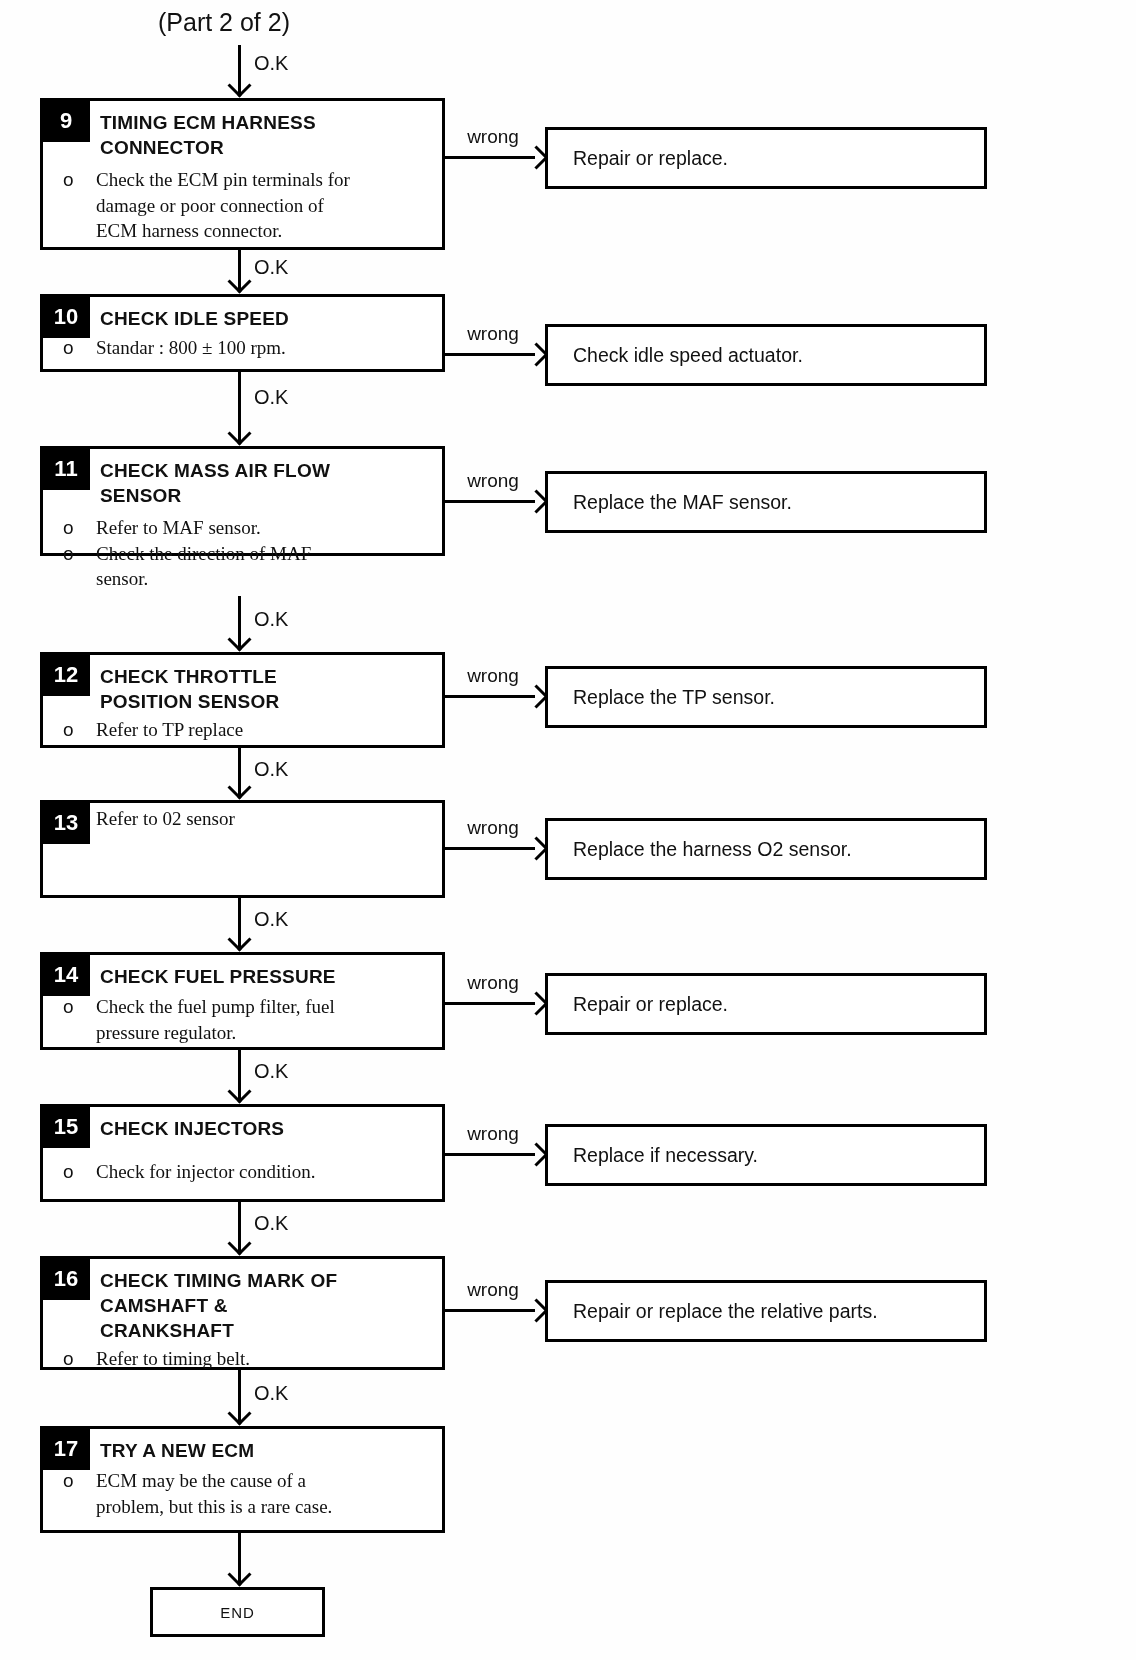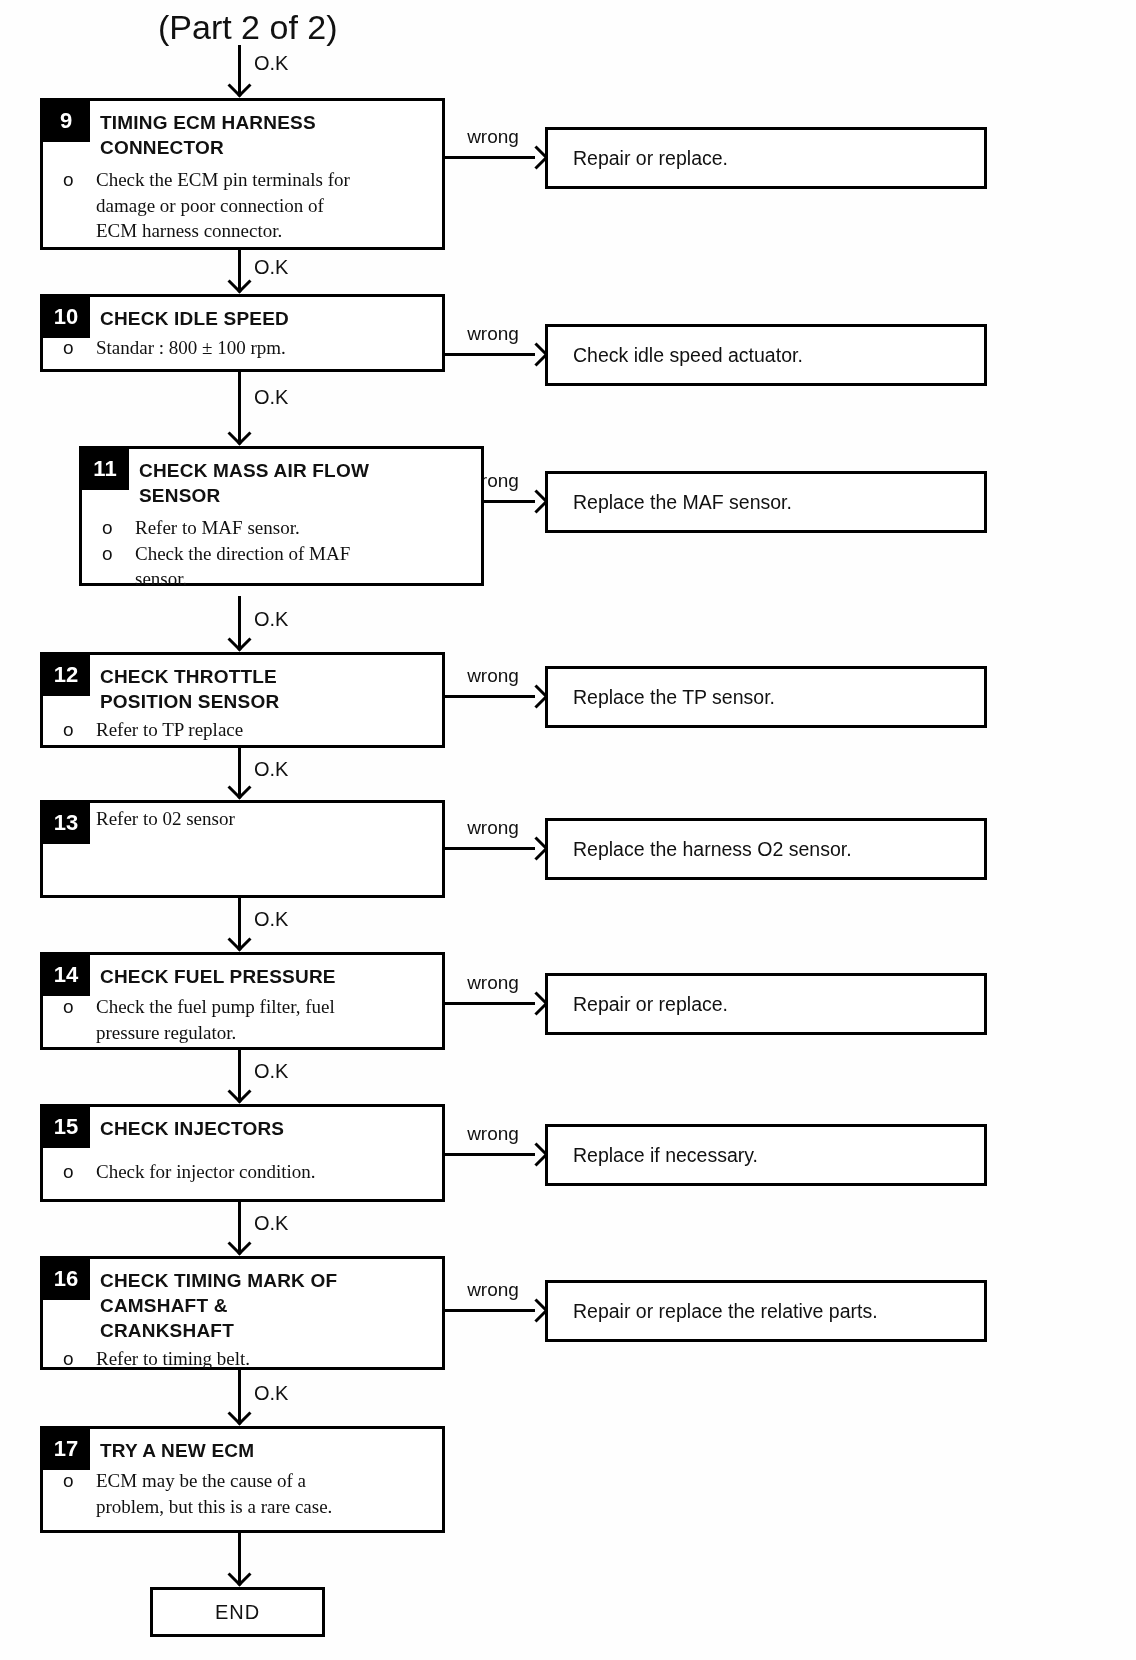--- a/index.html
+++ b/index.html
@@ -4,21 +4,21 @@
 <style>
   html,body { margin:0; padding:0; background:#fff; }
   #page {
     position:relative; width:1136px; height:1660px;
     background:#fefefe; color:#111;
     font-family:"Liberation Sans", sans-serif;
     overflow:hidden;
   }
   .part-title {
     position:absolute; left:158px; top:8px;
-    font-size:34px; color:#111;
+    font-size:25px; color:#111;
   }
   
   .step-box {
     position:absolute; left:40px; width:405px;
     border:3px solid #000; background:#fff; box-sizing:border-box;
   }
   .badge {
     position:absolute; left:-1px; top:-1px; width:48px; height:42px;
     background:#000; color:#fff; font-weight:bold; font-size:22px;
     display:flex; align-items:center; justify-content:center;
@@ -37,21 +37,21 @@
     position:absolute; left:545px; width:442px; height:62px;
     border:3px solid #000; background:#fff; box-sizing:border-box;
     display:flex; align-items:center; padding-left:25px;
     font-size:19.5px;
   }
   
   .end-box {
     position:absolute; left:150px; top:1587px; width:175px; height:50px;
     border:3px solid #000; box-sizing:border-box; background:#fff;
     display:flex; align-items:center; justify-content:center;
-    font-size:20px; letter-spacing:1px;
+    font-size:15px; letter-spacing:1px;
   }
   
   .vline { position:absolute; left:238px; width:3px; background:#000; }
   .hline { position:absolute; height:3px; background:#000; left:445px; width:90px; }
   .chev-down {
     position:absolute; left:231px; width:17px; height:17px;
     border-right:3px solid #000; border-bottom:3px solid #000;
     transform:rotate(45deg); box-sizing:border-box;
   }
   .chev-right {
@@ -158,21 +158,21 @@
     <div class="badge">10</div>
     <div class="step-title">CHECK IDLE SPEED</div>
     <div class="bullets" style="margin-top:4px;">
       <div class="bullet">
         <span class="marker">o</span>
         <span class="text">Standar : 800 ± 100 rpm.</span>
       </div>
     </div>
   </div>
 
-  <div class="step-box" style="top:446px;height:140px;margin-left:39px;">
+  <div class="step-box" style="top:446px;height:110px;">
     <div class="badge">11</div>
     <div class="step-title">CHECK MASS AIR FLOW SENSOR</div>
     <div class="bullets">
       <div class="bullet">
         <span class="marker">o</span>
         <span class="text">Refer to MAF sensor.</span>
       </div>
       <div class="bullet">
         <span class="marker">o</span>
         <span class="text">Check the direction of MAF sensor.</span>

